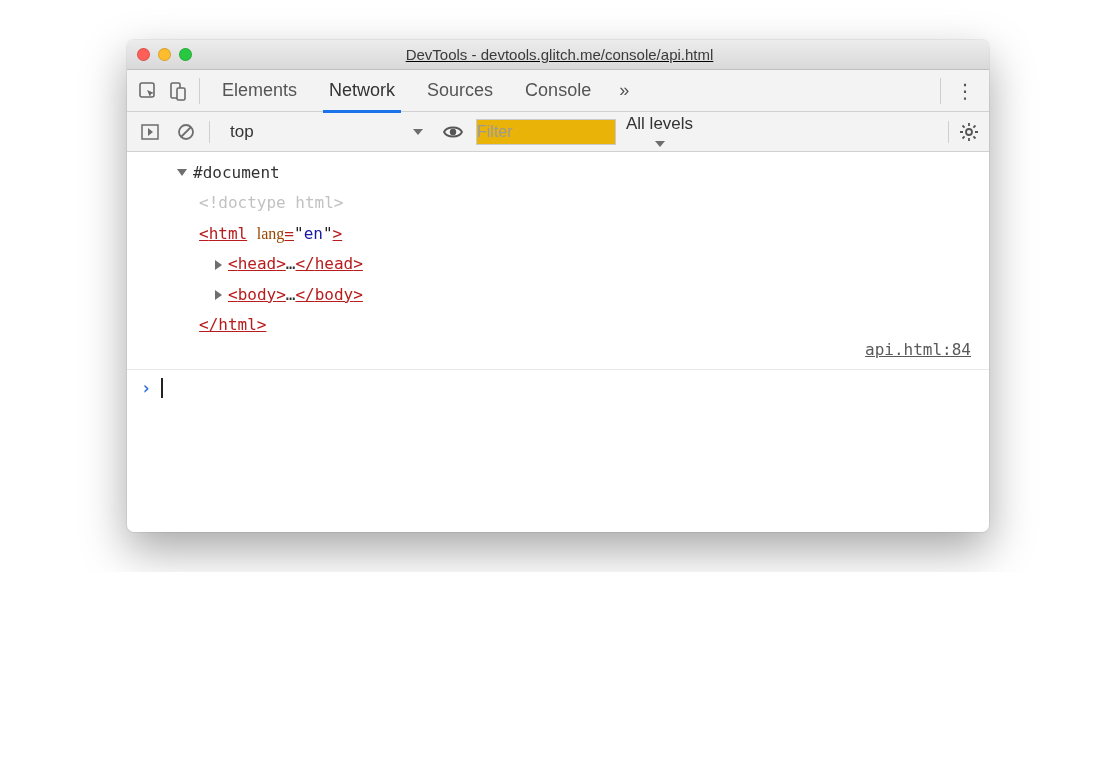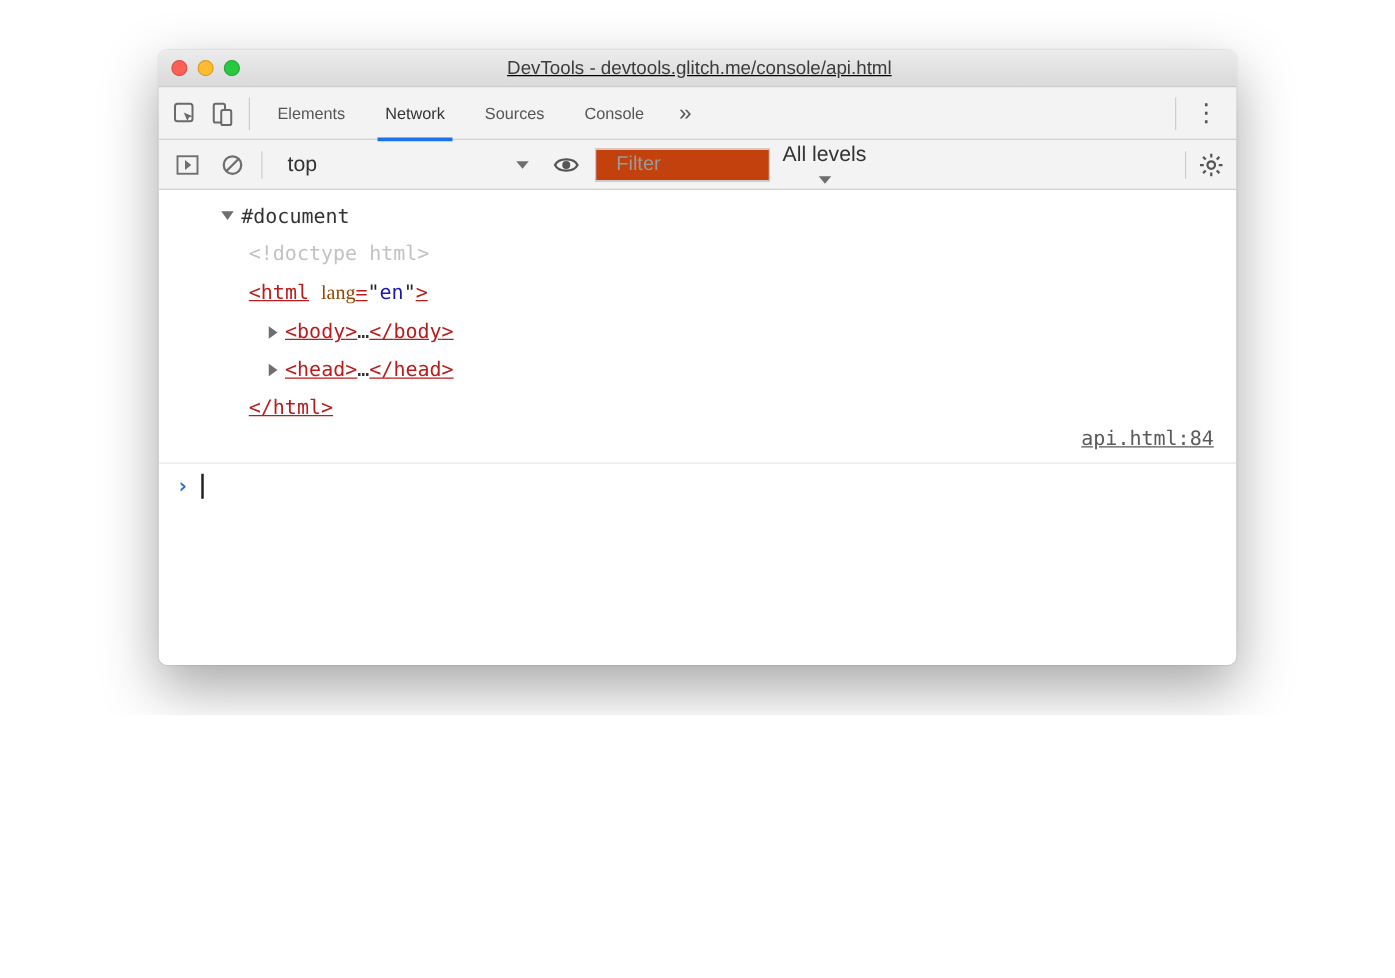--- a/index.html
+++ b/index.html
@@ -59,21 +59,21 @@
     cursor:pointer;
   }
   .tabs .divider {
     width:1px; height:26px; background:#cfcfcf; margin:0 6px;
   }
   .tab {
     padding:0 16px;
     height:42px;
     display:flex;
     align-items:center;
-    font-size:13px;
+    font-size:18px;
     color:#555;
     cursor:pointer;
     position:relative;
   }
   .tab.active {
     color:#333;
   }
   .tab.active::after {
     content:"";
     position:absolute;
@@ -114,22 +114,22 @@
     cursor:pointer;
     min-width:210px;
     justify-content:space-between;
   }
   .chev-down {
     color:#666;
   }
   .filter-input {
     height:26px;
     border:1px solid #cacaca;
-    background:#c2410c;
-    padding:0 16px;
+    background:#eab308;
+    padding:0 0;
     font-size:16px;
     width:140px;
   }
   .filter-input::placeholder { color:#9a9a9a; }
   .levels {
     display:flex; align-items:center; gap:4px;
     font-size:17px; color:#333;
     cursor:pointer;
     flex-direction:column;
   }
@@ -315,24 +315,24 @@
       <div class="tree">
         <div>
           <span class="toggle open"></span><span class="doclabel">#document</span>
         </div>
         <div class="indent1 faint">&lt;!doctype html&gt;</div>
         <div class="indent1">
           <span class="tag">&lt;<span>html</span></span>
           <span class="attr-name">lang</span><span class="tag">=</span>"<span class="attr-val">en</span>"<span class="tag">&gt;</span>
         </div>
         <div class="indent2">
-          <span class="toggle closed"></span><span class="tag">&lt;<span>body</span>&gt;</span><span class="ellip">…</span><span class="tag">&lt;/<span>body</span>&gt;</span>
+          <span class="toggle closed"></span><span class="tag">&lt;<span>head</span>&gt;</span><span class="ellip">…</span><span class="tag">&lt;/<span>head</span>&gt;</span>
         </div>
         <div class="indent2">
-          <span class="toggle closed"></span><span class="tag">&lt;<span>head</span>&gt;</span><span class="ellip">…</span><span class="tag">&lt;/<span>head</span>&gt;</span>
+          <span class="toggle closed"></span><span class="tag">&lt;<span>body</span>&gt;</span><span class="ellip">…</span><span class="tag">&lt;/<span>body</span>&gt;</span>
         </div>
         <div class="indent1 tag">&lt;/html&gt;</div>
       </div>
       <a class="src-link">api.html:84</a>
     </div>
 
     <div class="prompt-row">
       <span class="prompt-caret">›</span>
       <span class="cursor"></span>
     </div>

